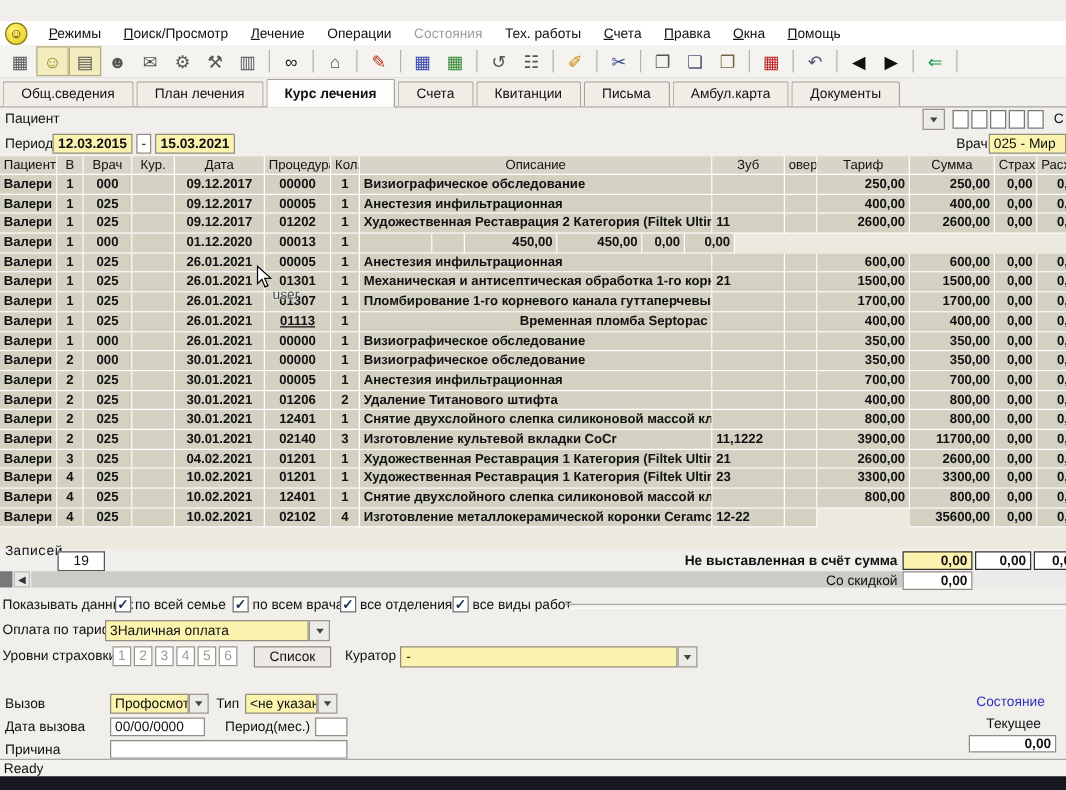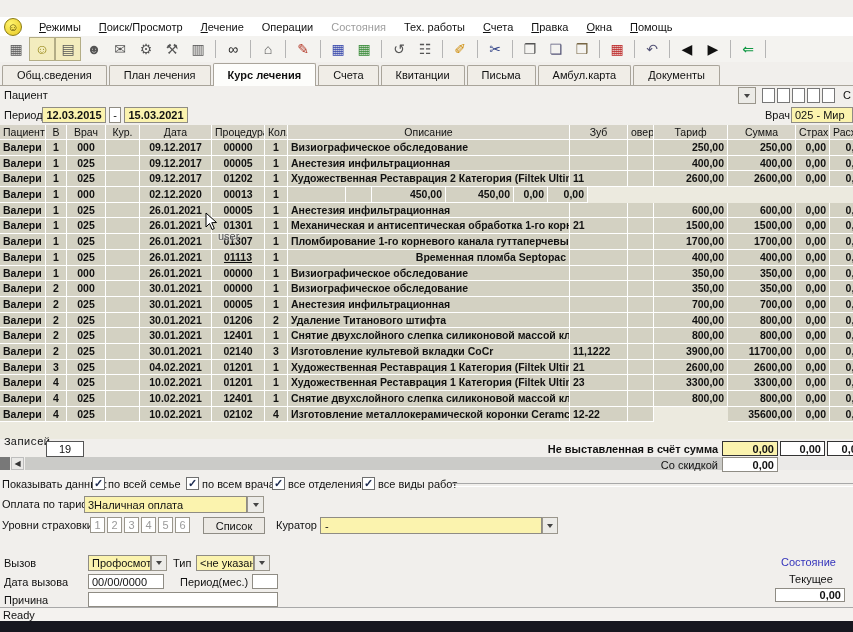--- a/index.html
+++ b/index.html
@@ -221,21 +221,21 @@
         <div class="gcell" style="width: 74px; flex: 0 0 74px; text-align: right;">2600,00</div>
         <div class="gcell" style="width: 68px; flex: 0 0 68px; text-align: right;">2600,00</div>
         <div class="gcell" style="width: 34px; flex: 0 0 34px; text-align: right;">0,00</div>
         <div class="gcell" style="width: 40px; flex: 0 0 40px; text-align: right;">0,00</div>
       </div>
       <div class="grow">
         <div class="gcell" style="width: 46px; flex: 0 0 46px; text-align: left;">Валери</div>
         <div class="gcell" style="width: 21px; flex: 0 0 21px; text-align: center;">1</div>
         <div class="gcell" style="width: 39px; flex: 0 0 39px; text-align: center;">000</div>
         <div class="gcell" style="width: 34px; flex: 0 0 34px; text-align: left;"></div>
-        <div class="gcell" style="width: 72px; flex: 0 0 72px; text-align: center;">02.12.2020</div>
+        <div class="gcell" style="width: 72px; flex: 0 0 72px; text-align: center;">01.12.2020</div>
         <div class="gcell" style="width: 53px; flex: 0 0 53px; text-align: center;">00013</div>
         <div class="gcell" style="width: 23px; flex: 0 0 23px; text-align: center;">1</div>
         <div class="gcell" style="width: 58px; flex: 0 0 58px; text-align: left;"></div>
         <div class="gcell" style="width: 26px; flex: 0 0 26px; text-align: left;"></div>
         <div class="gcell" style="width: 74px; flex: 0 0 74px; text-align: right;">450,00</div>
         <div class="gcell" style="width: 68px; flex: 0 0 68px; text-align: right;">450,00</div>
         <div class="gcell" style="width: 34px; flex: 0 0 34px; text-align: right;">0,00</div>
         <div class="gcell" style="width: 40px; flex: 0 0 40px; text-align: right;">0,00</div>
       </div>
       <div class="grow">

